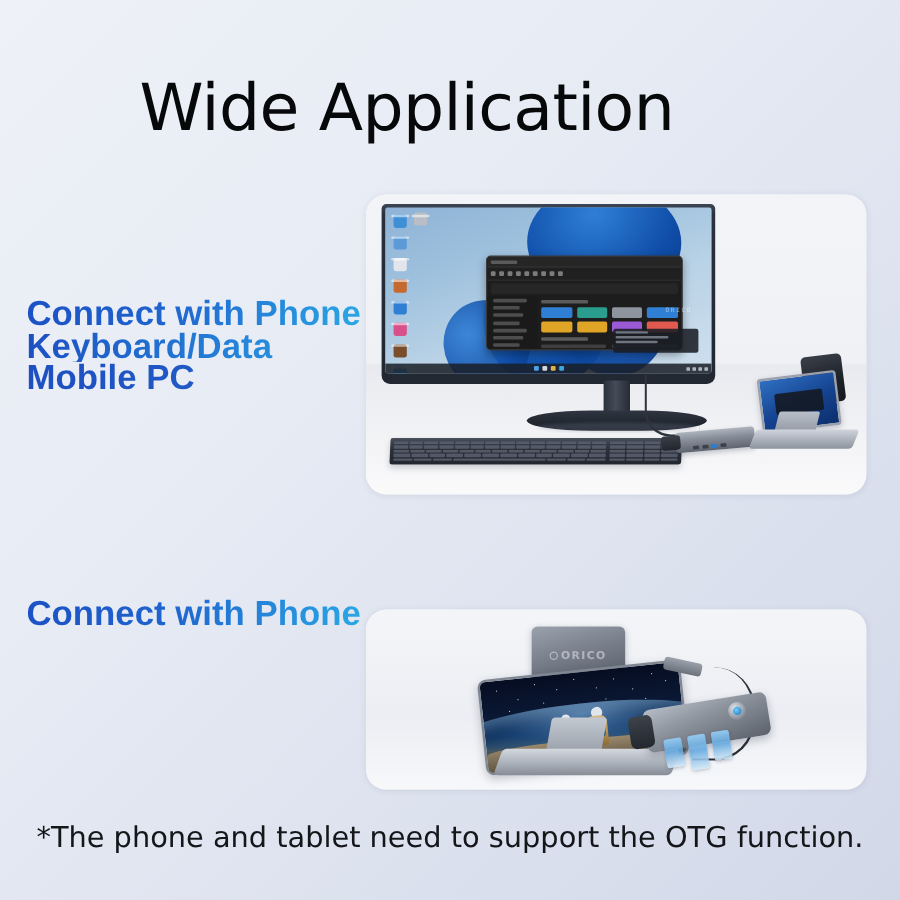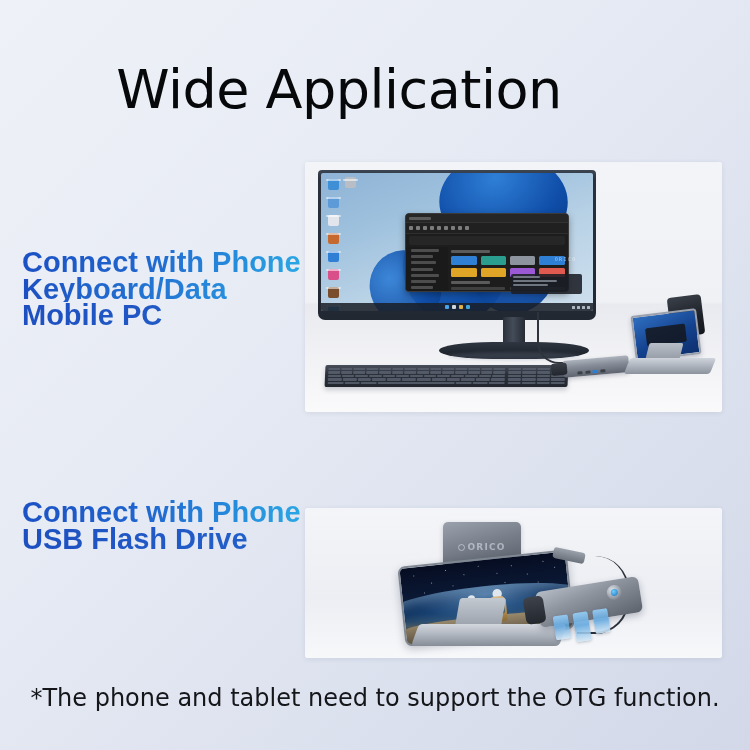--- a/index.html
+++ b/index.html
@@ -62,21 +62,21 @@
     text-align: center;
     font-size: 24px;
     font-weight: 400;
     color: #14161a;
     font-family: "DejaVu Sans", sans-serif;
   }
 
   
   .panel {
     position: absolute;
-    border-radius: 3px;
+    border-radius: 17px;
     overflow: hidden;
     background: #fbfbfc;
     box-shadow: 0 1px 5px rgba(60,70,100,0.10);
     padding-left: 13px;
   }
   #panel-top    { left: 305px; top: 162px; width: 417px; height: 250px; }
   #panel-bottom { left: 305px; top: 508px; width: 417px; height: 150px; }
 
   .scene { position: absolute; inset: 0; }
 
@@ -380,21 +380,20 @@
   <div class="headline">Wide Application</div>
 
   <div class="copy-block copy-a">
     <div class="copy-line">Connect with Phone</div>
     <div class="copy-line l2">Keyboard/Data</div>
     <div class="copy-line l3">Mobile PC</div>
   </div>
 
   <div class="copy-block copy-b">
     <div class="copy-line">Connect with Phone</div>
-    <div class="copy-line l3">USB Flash Drive</div>
   </div>
 
   <div class="panel" id="panel-top">
     <div class="scene">
       <div class="desk-top"></div>
 
       <div class="monitor">
         <div class="mon-bezel">
           <div class="mon-screen">
 

